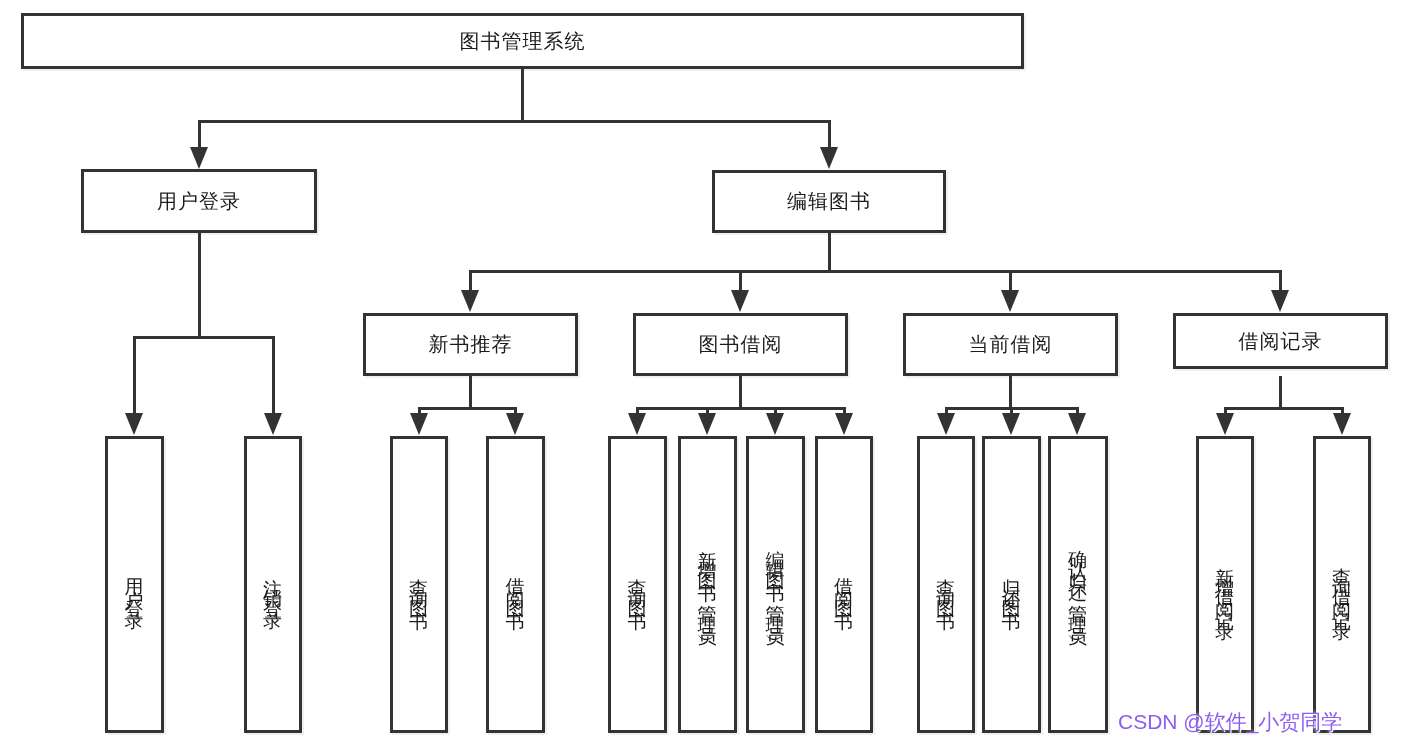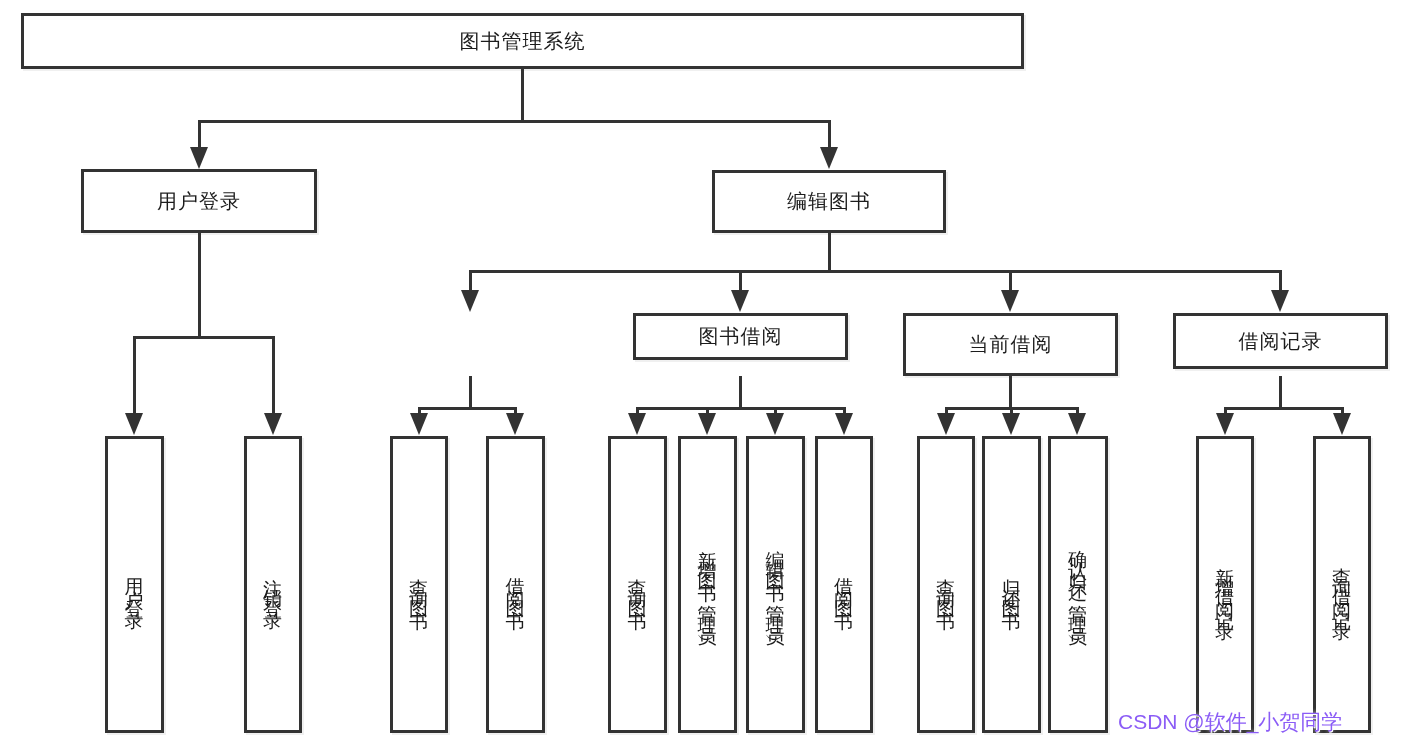--- a/index.html
+++ b/index.html
@@ -54,21 +54,21 @@
     text-shadow: 0 0 4px #ffffff, 1px 1px 0 #ffffff;
     white-space: nowrap;
     z-index: 5;
   }
 
   
   #root-box        { left: 21px;  top: 13px;  width: 1003px; height: 56px; }
   #user-login-box  { left: 81px;  top: 169px; width: 236px;  height: 64px; }
   #book-mgmt-box   { left: 712px; top: 170px; width: 234px;  height: 63px; }
   #new-book-box    { left: 363px; top: 313px; width: 215px;  height: 63px; }
-  #book-borrow-box { left: 633px; top: 313px; width: 215px;  height: 47px; text-align: center; }
+  #book-borrow-box { left: 633px; top: 313px; width: 215px;  height: 63px; text-align: center; }
   #cur-borrow-box  { left: 903px; top: 313px; width: 215px;  height: 63px; }
   #records-box     { left: 1173px;top: 313px; width: 215px;  height: 56px; }
 
   .leaf { top: 436px; height: 297px; }
   #leaf-user-login   { left: 105px;  width: 59px; }
   #leaf-logout       { left: 244px;  width: 58px; }
   #leaf-nbr-query    { left: 390px;  width: 58px; }
   #leaf-nbr-borrow   { left: 486px;  width: 59px; }
   #leaf-bb-query     { left: 608px;  width: 59px; }
   #leaf-bb-add       { left: 678px;  width: 59px; }
@@ -114,20 +114,23 @@
   <div class="hline" style="left:469px; top:270px; width:813px;"></div>
   <div class="vline" style="left:469px;  top:270px; height:22px;"></div>
   <div class="arr" style="left:461px;  top:290px;"></div>
   <div class="vline" style="left:739px;  top:270px; height:22px;"></div>
   <div class="arr" style="left:731px;  top:290px;"></div>
   <div class="vline" style="left:1009px; top:270px; height:22px;"></div>
   <div class="arr" style="left:1001px; top:290px;"></div>
   <div class="vline" style="left:1279px; top:270px; height:22px;"></div>
   <div class="arr" style="left:1271px; top:290px;"></div>
 
+  <div class="box" id="new-book-box">
+    <span>新书推荐</span>
+  </div>
   <div class="box" id="book-borrow-box">
     <span>图书借阅</span>
   </div>
   <div class="box" id="cur-borrow-box">
     <span>当前借阅</span>
   </div>
   <div class="box" id="records-box">
     <span>借阅记录</span>
   </div>
 

